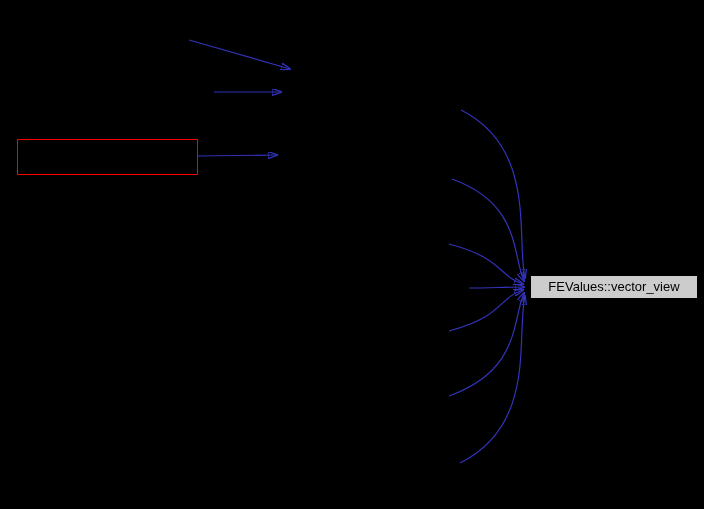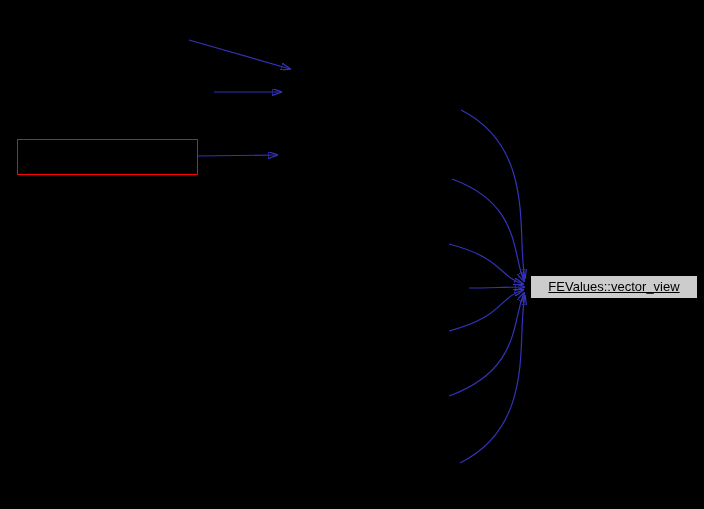--- a/index.html
+++ b/index.html
@@ -42,21 +42,20 @@
     top: 276px;
     width: 166px;
     height: 22px;
     background: #cccccc;
     color: #000000;
     font-size: 13px;
     line-height: 22px;
     text-align: center;
     white-space: nowrap;
     cursor: pointer;
-    text-decoration: underline;
   }
 </style>
 </head>
 <body>
 
 <div class="canvas">
 
   <svg class="edges-layer" width="704" height="509" viewBox="0 0 704 509" xmlns="http://www.w3.org/2000/svg">
     <defs>
       <marker id="arrow" markerWidth="10" markerHeight="7" refX="9" refY="3.5" orient="auto" markerUnits="userSpaceOnUse">

